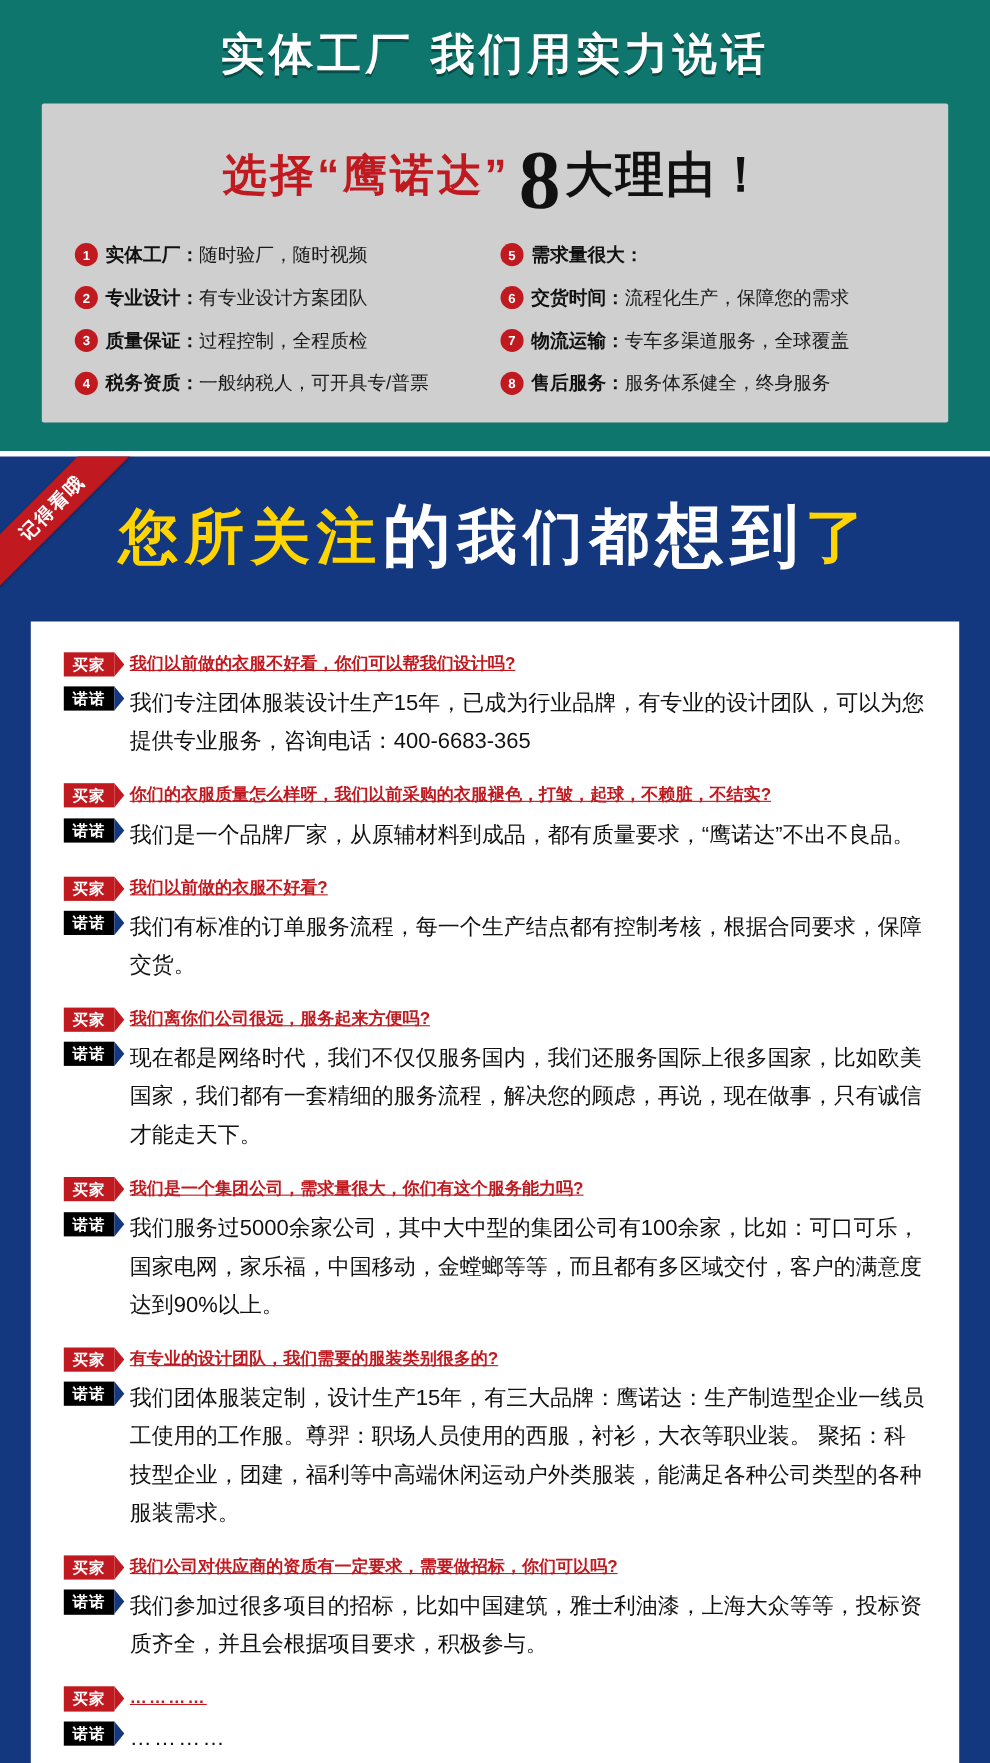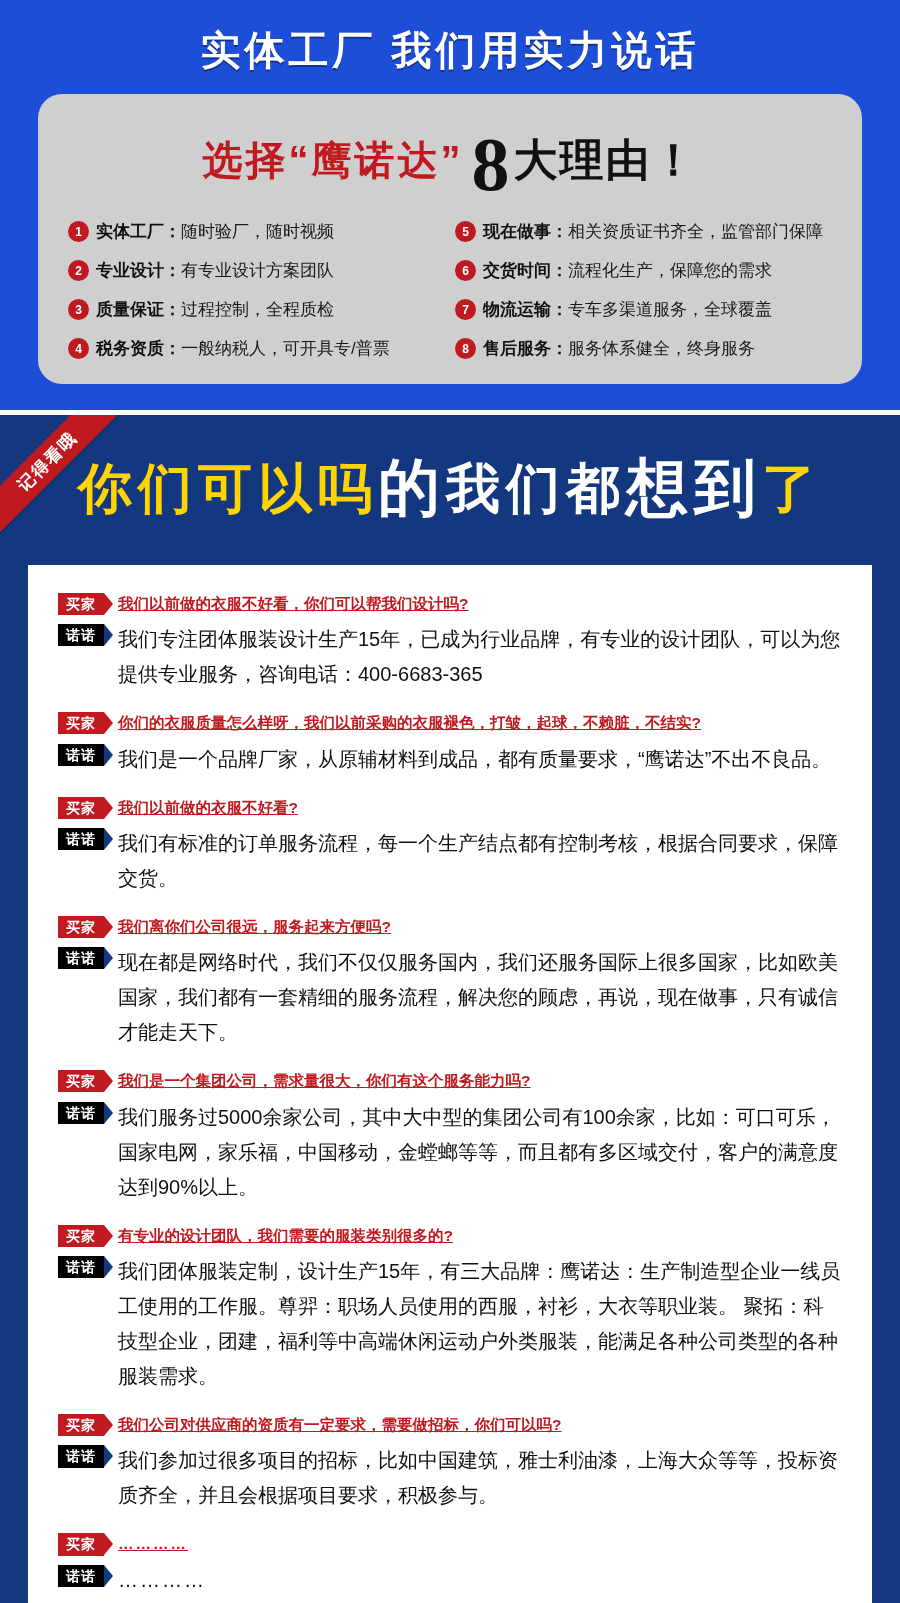--- a/index.html
+++ b/index.html
@@ -5,38 +5,38 @@
   * { margin:0; padding:0; box-sizing:border-box; }
   body {
     width:900px;
     background:#14387f;
     font-family:"Liberation Sans","DejaVu Sans",sans-serif;
     -webkit-font-smoothing:antialiased;
   }
 
   
   .sec1 {
-    background:#1d4ed8;
+    background:#0f766e;
     padding:14px 0 26px 0;
     position:relative;
   }
   .sec1-title {
     text-align:center;
     color:#ffffff;
     font-size:40px;
     font-weight:bold;
     letter-spacing:4px;
     line-height:1.5;
     padding:6px 0 14px 0;
     text-shadow:0 2px 0 rgba(0,0,0,0.35);
   }
   .reasons-card {
     margin:0 38px;
     background:#cfcfcf;
-    border-radius:24px;
+    border-radius:2px;
     padding:28px 30px 24px 30px;
   }
   .reasons-head {
     text-align:center;
     white-space:nowrap;
     line-height:1;
     padding-bottom:22px;
   }
   .reasons-head .rh-red {
     color:#c01a20;
@@ -194,23 +194,22 @@
 
     <div class="reasons-grid">
       <div class="reason">
         <span class="rnum">1</span>
         <span class="rkey">实体工厂</span>
         <span class="rsep">：</span>
         <span class="rval">随时验厂，随时视频</span>
       </div>
       <div class="reason">
         <span class="rnum">5</span>
-        <span class="rkey">现在做事</span>
-        <span class="rsep">：</span>
-        <span class="rval">相关资质证书齐全，监管部门保障</span>
+        <span class="rkey">需求量很大</span>
+        <span class="rsep">：</span>
       </div>
       <div class="reason">
         <span class="rnum">2</span>
         <span class="rkey">专业设计</span>
         <span class="rsep">：</span>
         <span class="rval">有专业设计方案团队</span>
       </div>
       <div class="reason">
         <span class="rnum">6</span>
         <span class="rkey">交货时间</span>
@@ -242,21 +241,21 @@
         <span class="rval">服务体系健全，终身服务</span>
       </div>
     </div>
   </div>
 </div>
 
 <div class="sec2">
   <div class="ribbon">记得看哦</div>
 
   <div class="sec2-title">
-    <span class="t-yellow">你们可以吗</span><span class="t-white t-big">的</span><span class="t-white">我们都</span><span class="t-white t-big">想到</span><span class="t-yellow">了</span>
+    <span class="t-yellow">您所关注</span><span class="t-white t-big">的</span><span class="t-white">我们都</span><span class="t-white t-big">想到</span><span class="t-yellow">了</span>
   </div>
 
   <div class="qa-card">
 
     <div class="qa-block">
       <div class="qa-line">
         <span class="tag tag-q">买家</span>
         <span class="qtext">我们以前做的衣服不好看，你们可以帮我们设计吗?</span>
       </div>
       <div class="qa-line">

